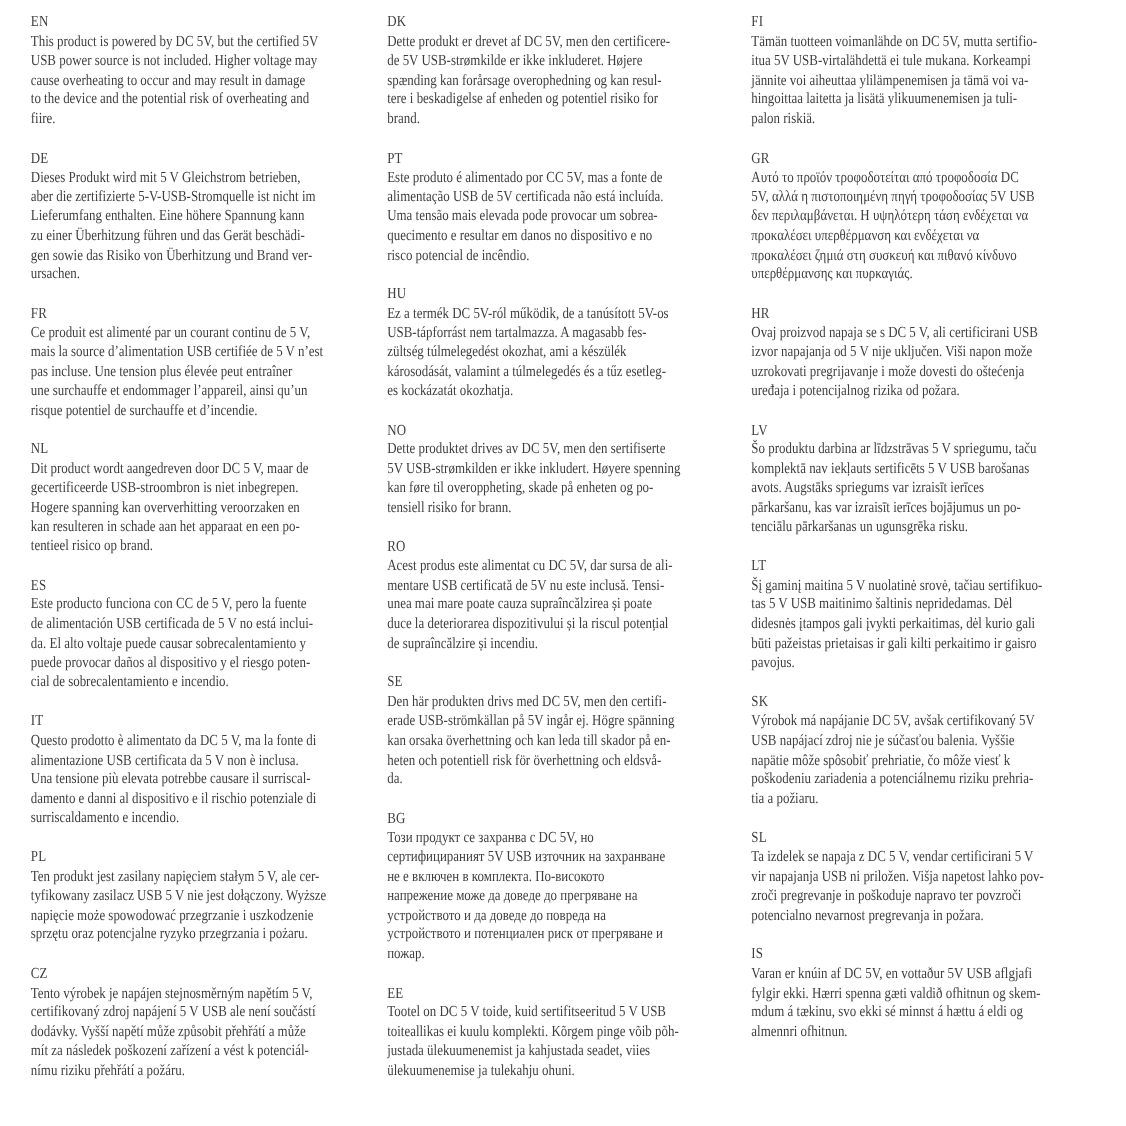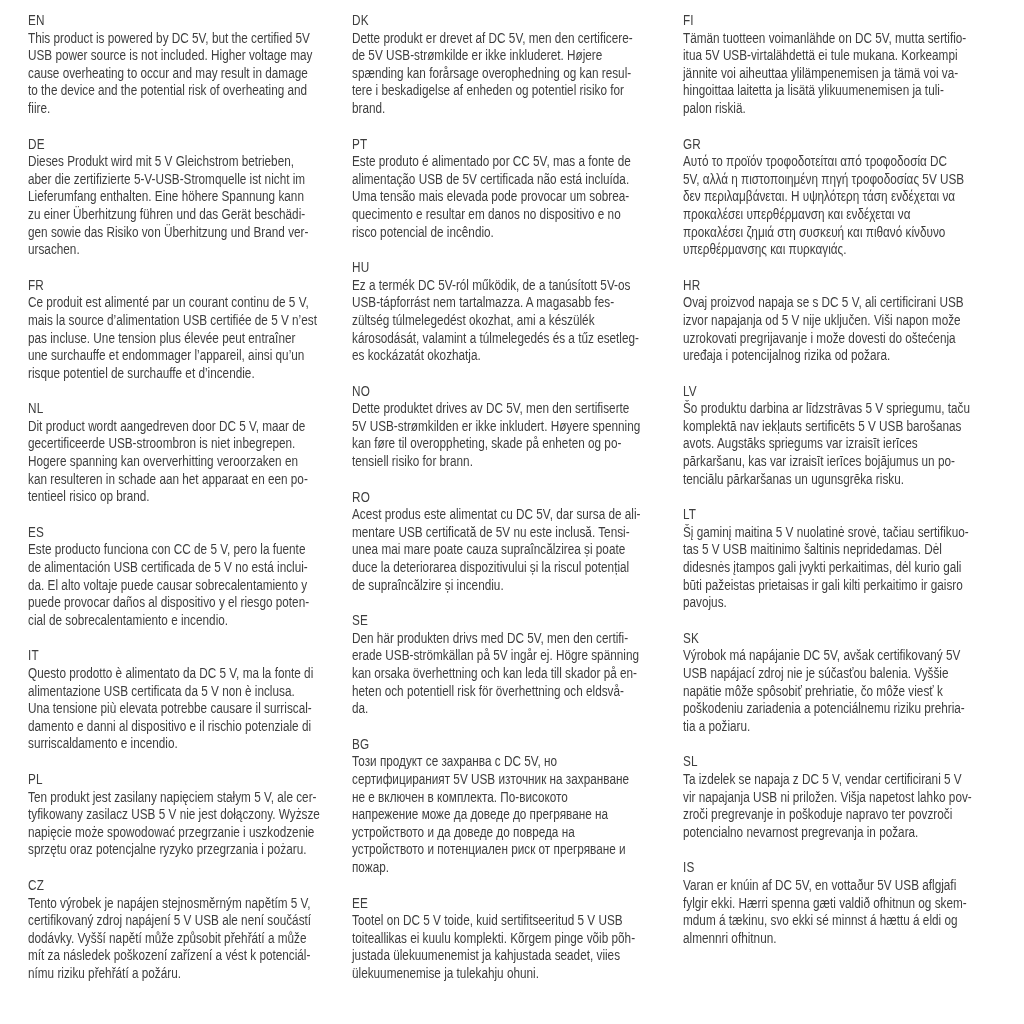--- a/index.html
+++ b/index.html
@@ -8,21 +8,21 @@
     background: #ffffff;
     width: 1024px;
     height: 1024px;
     overflow: hidden;
   }
   .page {
     position: relative;
     width: 1024px;
     height: 845px;
     background: #ffffff;
-    font-family: Liberation Sans, sans-serif;
+    font-family: Liberation Serif, serif;
     color: #3e3e3e;
   }
   .col {
     position: absolute;
     top: 12px;
     width: 390px;
     transform: scaleX(0.84);
     transform-origin: 0 0;
   }
   .col-1 { left: 28px; }

